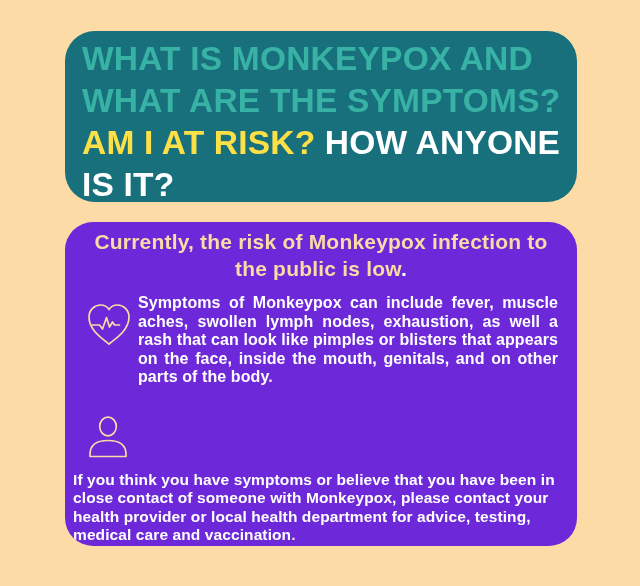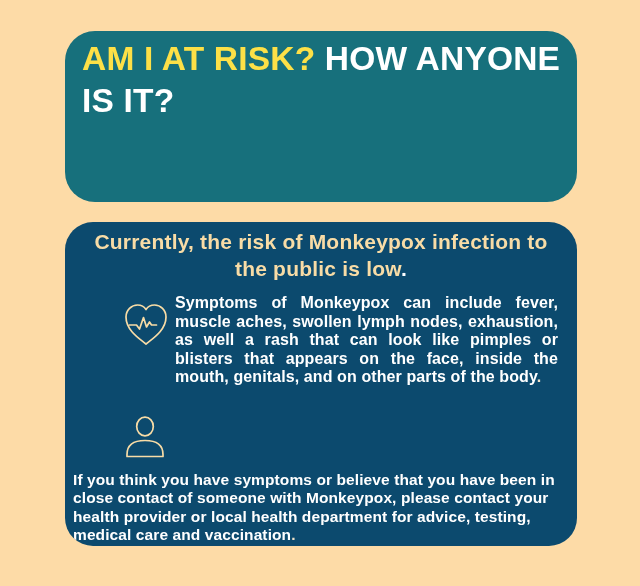--- a/index.html
+++ b/index.html
@@ -31,38 +31,38 @@
   }
   .t-teal   { color: #38B2A5; }
   .t-accent { color: #fde047; margin-top: 47px; }
   .t-white  { color: #FFFFFF; }
 
   
   .card {
     position: absolute;
     left: 65px; top: 222px;
     width: 512px; height: 324px;
-    background: #0c4a6e;
+    background: #6d28d9;
     border-radius: 28px;
     padding: 6px 0 12px;
     overflow: hidden;
   }
   .card-heading {
     margin: 0 16px;
     text-align: center;
     color: #F8DCA6;
     font-size: 21px;
     line-height: 27px;
     font-weight: bold;
     letter-spacing: 0.2px;
   }
   .dot-white { color: #FFFFFF; }
   .dot-dim   { color: #EFE2C8; }
 
-  .row { display: flex; align-items: flex-start; margin-left: 37px; }
+  .row { display: flex; align-items: flex-start; }
   .row-symptoms { margin-top: 12px; }
   .row-anyone   { margin-top: 22px; }
   .icon-wrap {
     flex: 0 0 73px;
     padding: 4px 0 0 18px;
   }
   .icon-wrap svg { display: block; }
   .body-text {
     flex: 1;
     margin: 0;
@@ -89,20 +89,22 @@
     letter-spacing: 0.1px;
   }
 </style>
 </head>
 <body>
 
 <div class="page">
 
   <header class="top-box">
     <div>
+      <div class="t-line t-teal">WHAT IS MONKEYPOX AND</div>
+      <div class="t-line t-teal">WHAT ARE THE SYMPTOMS?</div>
       <div class="t-line"><span class="t-accent">AM I AT RISK?</span><span class="t-white"> HOW ANYONE</span></div>
       <div class="t-line t-white">IS IT?</div>
     </div>
   </header>
 
   <section class="card">
 
     <h2 class="card-heading"><span>Currently, the risk of Monkeypox infection to the public is low</span><span class="dot-white">.</span></h2>
 
     <div class="row row-symptoms">

